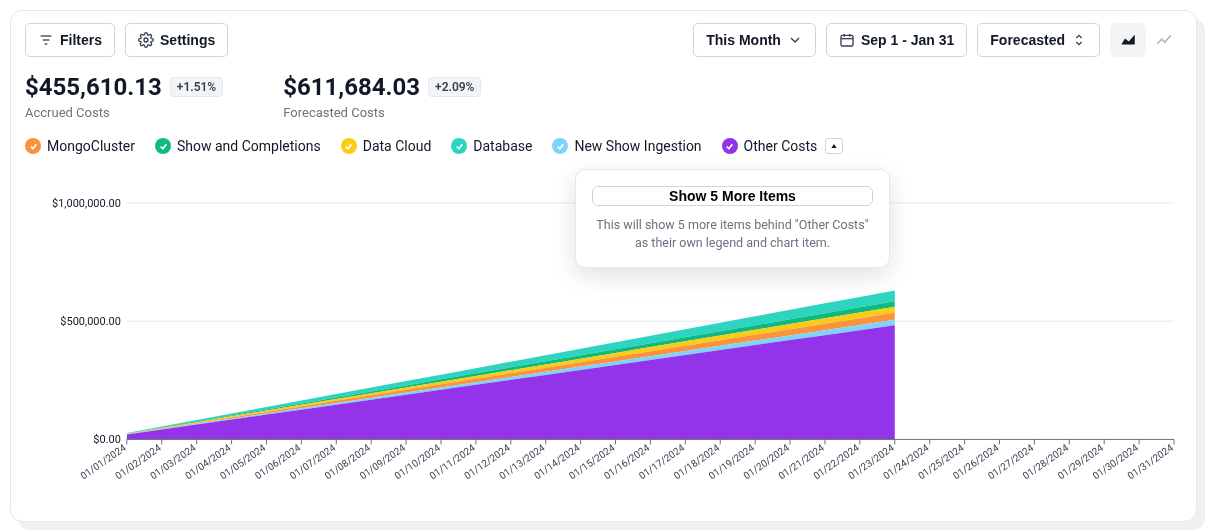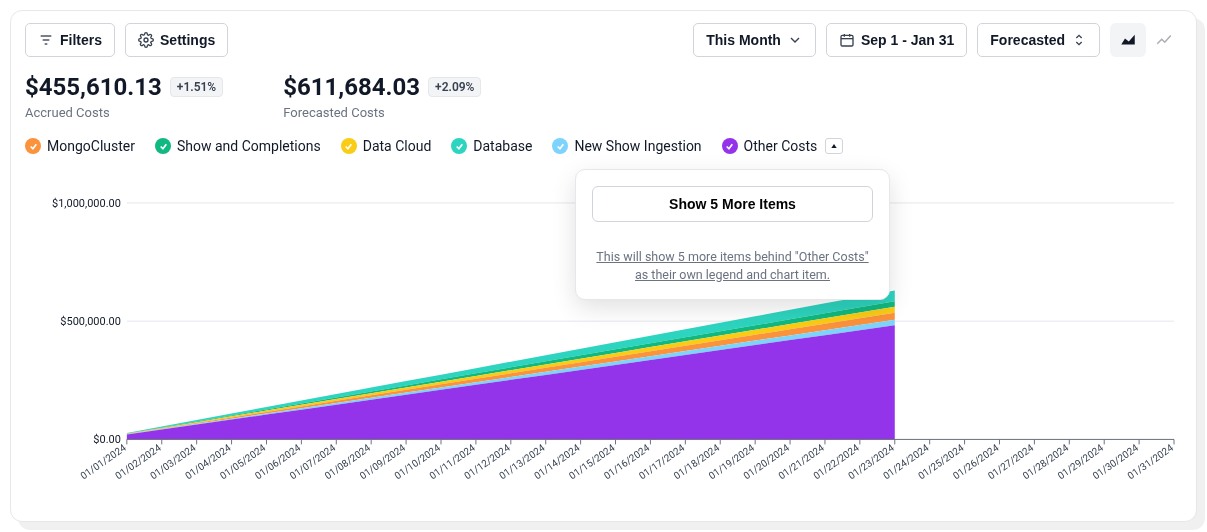--- a/index.html
+++ b/index.html
@@ -20,22 +20,22 @@
   .stat-value { font-size: 24px; font-weight: 700; color: #111827; }
   .badge { font-size: 12px; font-weight: 600; color: #374151; background: #f3f4f6; border: 1px solid #e5e7eb; padding: 2px 6px; border-radius: 4px; }
   .stat-label { font-size: 13px; color: #6b7280; margin-top: 4px; }
   .legend { display: flex; gap: 20px; margin-top: 18px; align-items: center; position: relative; }
   .legend-item { display: inline-flex; align-items: center; gap: 6px; font-size: 14px; color: #111827; cursor: pointer; }
   .dot { width: 16px; height: 16px; border-radius: 50%; display: inline-flex; align-items: center; justify-content: center; flex-shrink: 0; }
   .check { width: 9px; height: 9px; stroke: #fff; stroke-width: 3; fill: none; }
   .expand-arrow { display:inline-flex; align-items:center; justify-content:center; width: 18px; height: 16px; border: 1px solid #d1d5db; border-radius: 3px; margin-left: 2px; }
   .expand-arrow svg { width: 8px; height: 8px; }
   .popover { position: absolute; top: 158px; left: 564px; width: 315px; background: #fff; border: 1px solid #e5e7eb; border-radius: 10px; box-shadow: 0 8px 24px rgba(0,0,0,0.12); padding: 16px; z-index: 50; text-align: center; }
-  .popover .more-btn { width: 100%; height: 36px; border: 1px solid #d1d5db; border-radius: 6px; background: #fff; font-size: 14px; font-weight: 600; cursor: pointer; }
-  .popover .hint { font-size: 12.5px; color: #6b7280; margin-top: 26px; line-height: 1.4; text-decoration: underline; }
+  .popover .more-btn { width: 100%; height: 20px; border: 1px solid #d1d5db; border-radius: 6px; background: #fff; font-size: 14px; font-weight: 600; cursor: pointer; }
+  .popover .hint { font-size: 12.5px; color: #6b7280; margin-top: 10px; line-height: 1.4; }
   .chart-wrap { position: absolute; left: 34px; right: 14px; top: 186px; bottom: 14px; }
   .chart-svg { width: 100%; height: 100%; display: block; }
 </style>
 </head>
 <body>
 
 <div class="panel">
 
   <div class="toolbar">
     <button class="btn">

